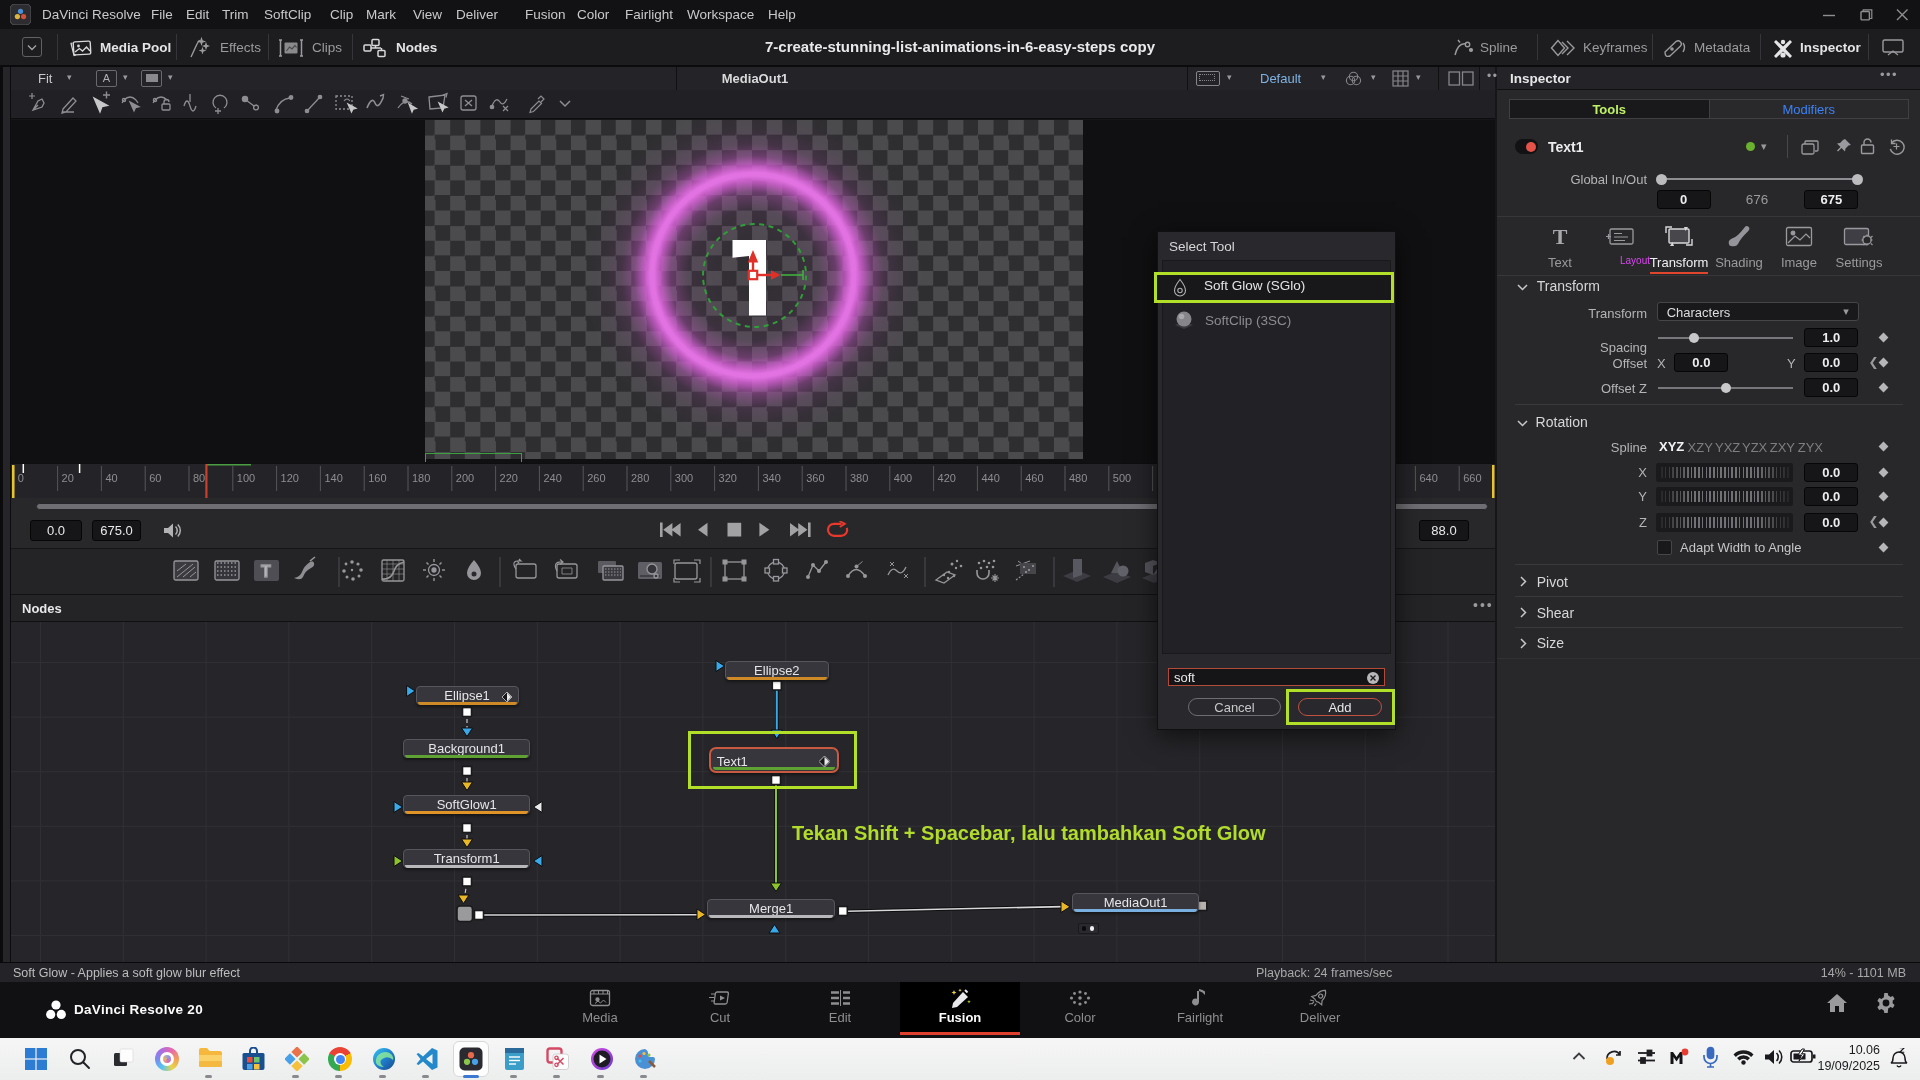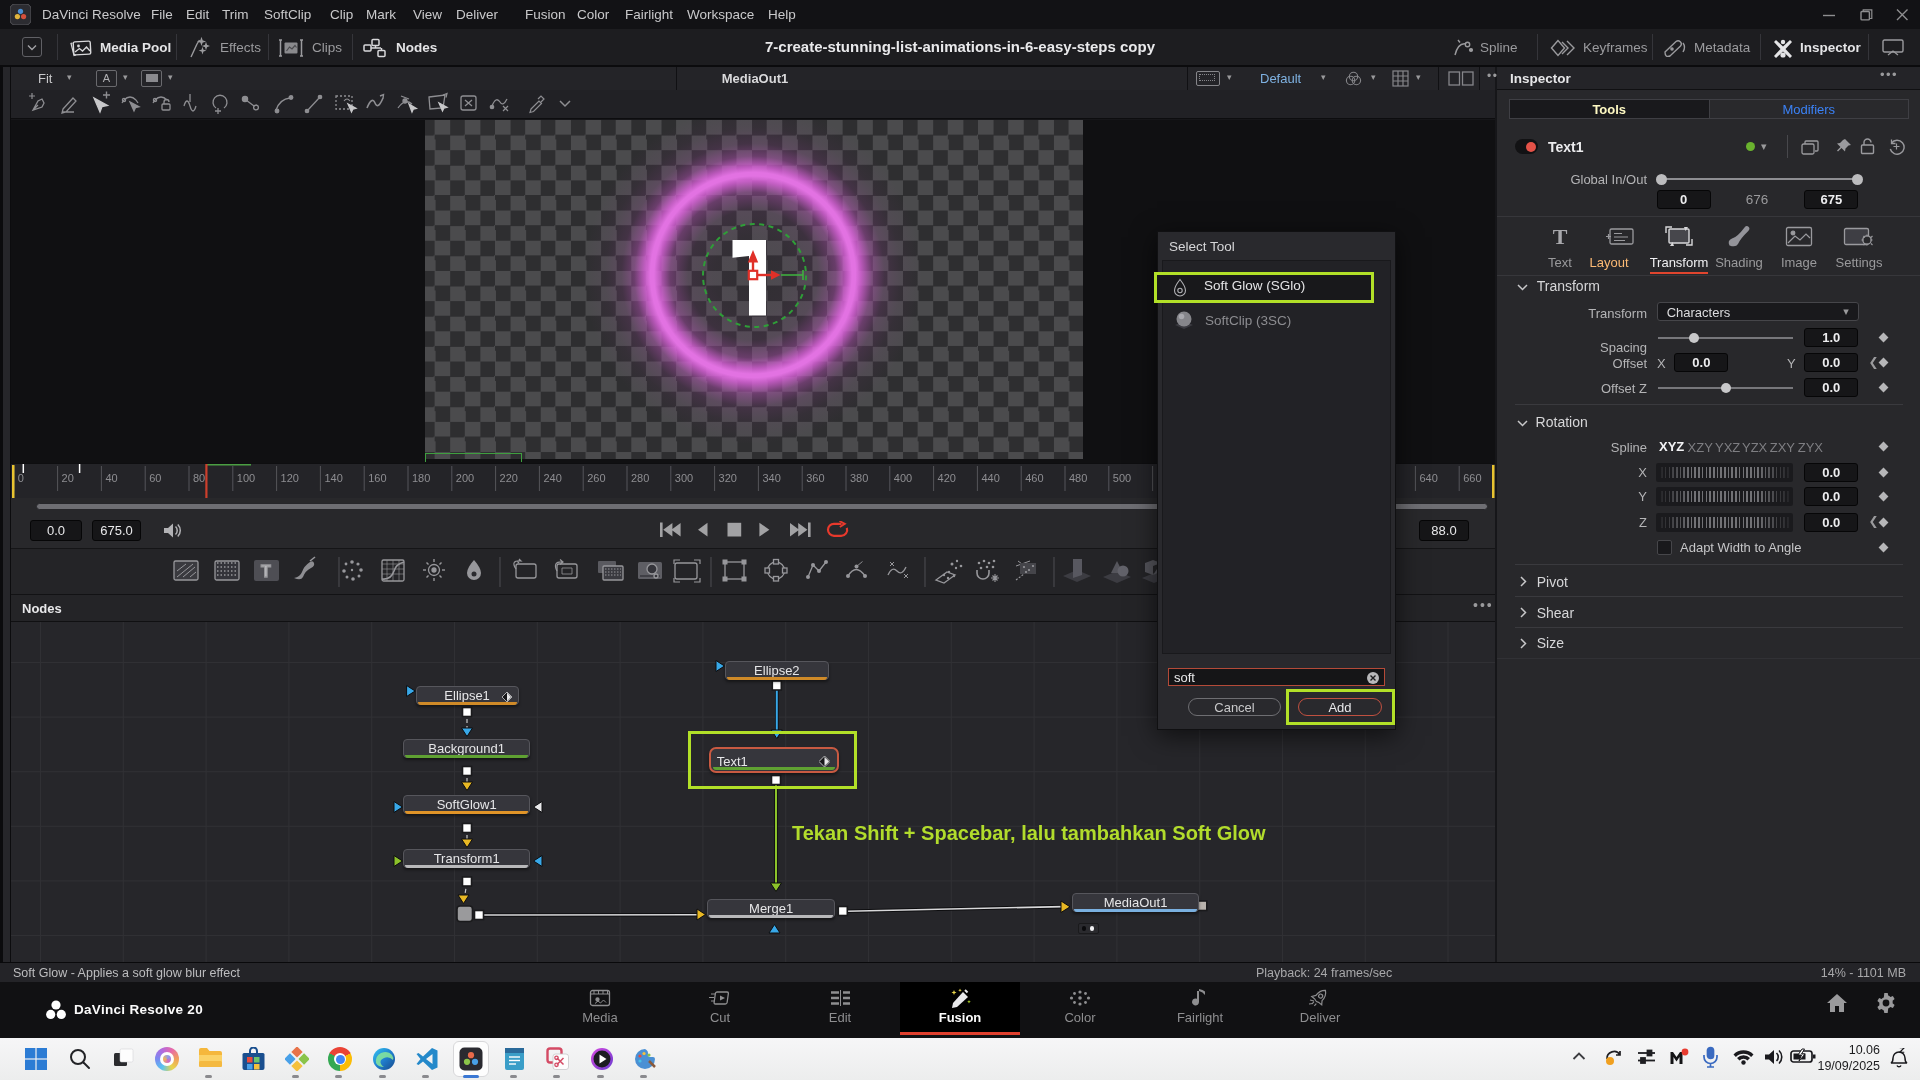--- a/index.html
+++ b/index.html
@@ -621,21 +621,21 @@
   <div style="position:absolute;left:781px;top:200px;font-size:20px;font-weight:bold;color:#b2dc2c;white-space:nowrap">Tekan Shift + Spacebar, lalu tambahkan Soft Glow</div>
 </div>
 
 <div class="abs" id="inspector">
   <div id="insphead">
     <span style="position:absolute;left:13px;top:4px;font-weight:bold;font-size:13.5px;color:#e6e6e8">Inspector</span>
     <span style="position:absolute;left:383px;top:0px;color:#9a9a9c;font-size:13px;letter-spacing:1.5px">•••</span>
   </div>
   
   <div style="position:absolute;left:12px;top:32px;width:400px;height:20px;border:1px solid #3f3f44;display:flex">
-    <div style="flex:1;background:#19191c;color:#fef9c3;font-weight:bold;font-size:13px;text-align:center;line-height:19px">Tools</div>
+    <div style="flex:1;background:#19191c;color:#bef264;font-weight:bold;font-size:13px;text-align:center;line-height:19px">Tools</div>
     <div style="flex:1;background:#29292c;color:#3b82f6;font-size:13px;text-align:center;line-height:19px;border-left:1px solid #3f3f44">Modifiers</div>
   </div>
   
   <div style="position:absolute;left:18px;top:72px;width:23px;height:15px;border-radius:8px;background:#121214"></div>
   <div style="position:absolute;left:29px;top:74.5px;width:10px;height:10px;border-radius:50%;background:#e45248"></div>
   <span style="position:absolute;left:51px;top:72px;font-size:14px;font-weight:bold;color:#ececee">Text1</span>
   <div style="position:absolute;left:248.5px;top:75px;width:9px;height:9px;border-radius:50%;background:#6ab22e"></div>
   <span class="chev" style="position:absolute;left:264px;top:72.5px;font-size:11px">▾</span>
   <div style="position:absolute;left:290px;top:68px;width:1px;height:23px;background:#48484c"></div>
   <svg style="position:absolute;left:304px;top:72.5px" width="18" height="15" viewBox="0 0 18 15" fill="none" stroke="#9a9a9e" stroke-width="1.3">
@@ -689,21 +689,21 @@
         <circle cx="8" cy="7" r="1.8" fill="#9a9a9e"></circle>
         <path d="M3 17 l7-7 5 4 6-6 4 4" stroke-width="1.2"></path>
       </svg>
   <svg style="position:absolute;left:346px;top:159px" width="32" height="21" viewBox="0 0 32 21" fill="none" stroke="#9a9a9e" stroke-width="1.3">
         <rect x="1.5" y="2.5" width="24" height="16" rx="1.5" fill="#3e3e44"></rect>
         <circle cx="24" cy="14" r="4.2" fill="#28282b"></circle>
         <path d="M24 8.5 v2 m0 7 v2 m-5.5-5.5 h2 m7 0 h2 m-9-4 l1.5 1.5 m6 6 l1.5 1.5 m0-9 l-1.5 1.5 m-6 6 l-1.5 1.5" stroke-width="1.1"></path>
       </svg>
   </g>
   <span style="position:absolute;left:63px;top:188px;transform:translateX(-50%);font-size:13px;color:#9a9a9c">Text</span>
-  <span style="position:absolute;left:112px;top:188px;transform:translateX(-50%);font-size:13px;color:#fdba74">Layout</span>
+  <span style="position:absolute;left:138px;top:188px;transform:translateX(-50%);font-size:10px;color:#d946ef">Layout</span>
   <span style="position:absolute;left:182px;top:188px;transform:translateX(-50%);font-size:13px;color:#f0f0f2">Transform</span>
   <span style="position:absolute;left:242px;top:188px;transform:translateX(-50%);font-size:13px;color:#9a9a9c">Shading</span>
   <span style="position:absolute;left:302px;top:188px;transform:translateX(-50%);font-size:13px;color:#9a9a9c">Image</span>
   <span style="position:absolute;left:362px;top:188px;transform:translateX(-50%);font-size:13px;color:#9a9a9c">Settings</span>
   <div style="position:absolute;left:153px;top:204.8px;width:58px;height:2.6px;background:#e0452e"></div>
   <div class="hr" style="left:0;width:423px;top:207.8px;background:#37373b"></div>
   
   <svg style="position:absolute;left:20px;top:217px" width="11" height="7" viewBox="0 0 11 7" fill="none" stroke="#c8c8ca" stroke-width="1.5">
       <path d="M1 1 L5.5 5.5 L10 1"></path>
     </svg>
@@ -775,21 +775,21 @@
   <svg style="position:absolute;left:23px;top:570.5px" width="7" height="11" viewBox="0 0 7 11" fill="none" stroke="#c8c8ca" stroke-width="1.5">
       <path d="M1 1 L5.5 5.5 L1 10"></path>
     </svg>
   <span class="sect" style="left:39.7px;top:568.2px">Size</span>
   <div class="hr" style="left:0;width:423px;top:591.3px;background:#313135"></div>
 </div>
 
 <div class="abs" id="dialog">
   <span style="position:absolute;left:11px;top:7px;font-size:13.5px;color:#d6d6d8">Select Tool</span>
   <div style="position:absolute;left:4px;top:28px;width:229px;height:394px;background:#222226;border:1px solid #19191c"></div>
-  <div style="position:absolute;left:-4px;top:39.5px;width:220px;height:31px;border:3px solid #b2e028;background:#18181b;z-index:3">
+  <div style="position:absolute;left:-4px;top:39.5px;width:240px;height:31px;border:3px solid #b2e028;background:#18181b;z-index:3">
     <svg style="position:absolute;left:15px;top:3px" width="16" height="19" viewBox="0 0 16 19" fill="none" stroke="#b0b0b4" stroke-width="1.1">
       <path d="M8 1.5 q5.5 7 5.5 11 a5.5 5.5 0 0 1 -11 0 q0 -4 5.5 -11 z"></path>
       <circle cx="8" cy="12.5" r="2.2"></circle>
     </svg>
     <span style="position:absolute;left:47px;top:3.5px;font-size:13.5px;color:#e4e4e6">Soft Glow (SGlo)</span>
   </div>
   <svg style="position:absolute;left:15px;top:78px" width="22" height="21" viewBox="0 0 22 21">
     <path d="M2 15 l9-4 9 4 -9 4 z" fill="#3a3a40"></path>
     <circle cx="11" cy="9" r="7.5" fill="#85858a"></circle>
     <circle cx="8.5" cy="6.5" r="2.8" fill="#a8a8ae"></circle>

